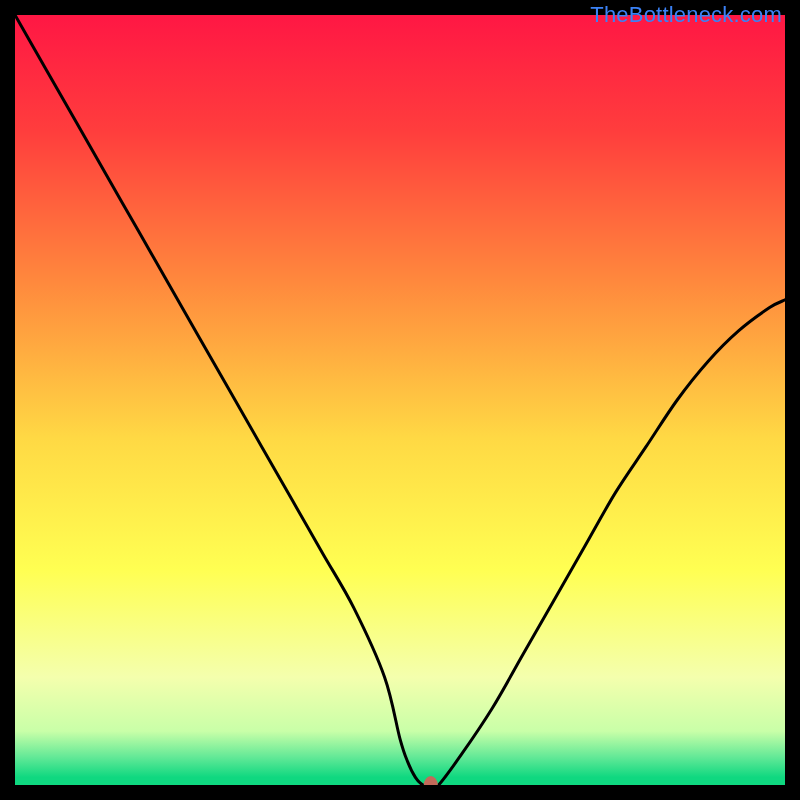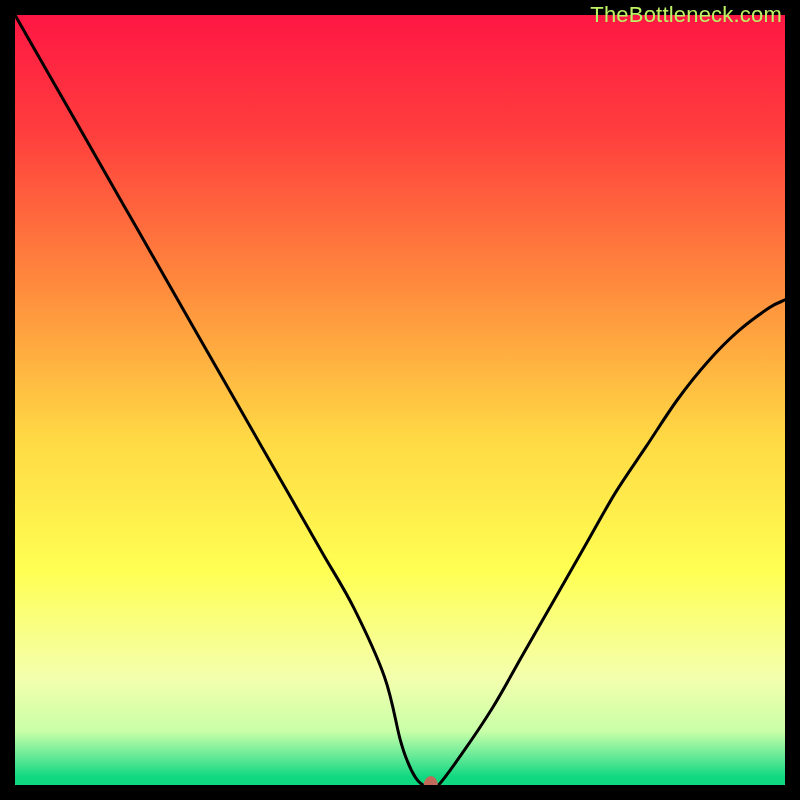--- a/index.html
+++ b/index.html
@@ -23,21 +23,21 @@
     position: absolute;
     left: 0;
     top: 0;
     width: 770px;
     height: 770px;
   }
   .watermark {
     position: absolute;
     top: 2px;
     right: 18px;
-    color: #bef264;
+    color: #3b82f6;
     font-size: 22px;
     font-weight: 500;
     letter-spacing: 0.2px;
     user-select: none;
   }
 </style>
 </head>
 <body>
 
 <div class="frame">

